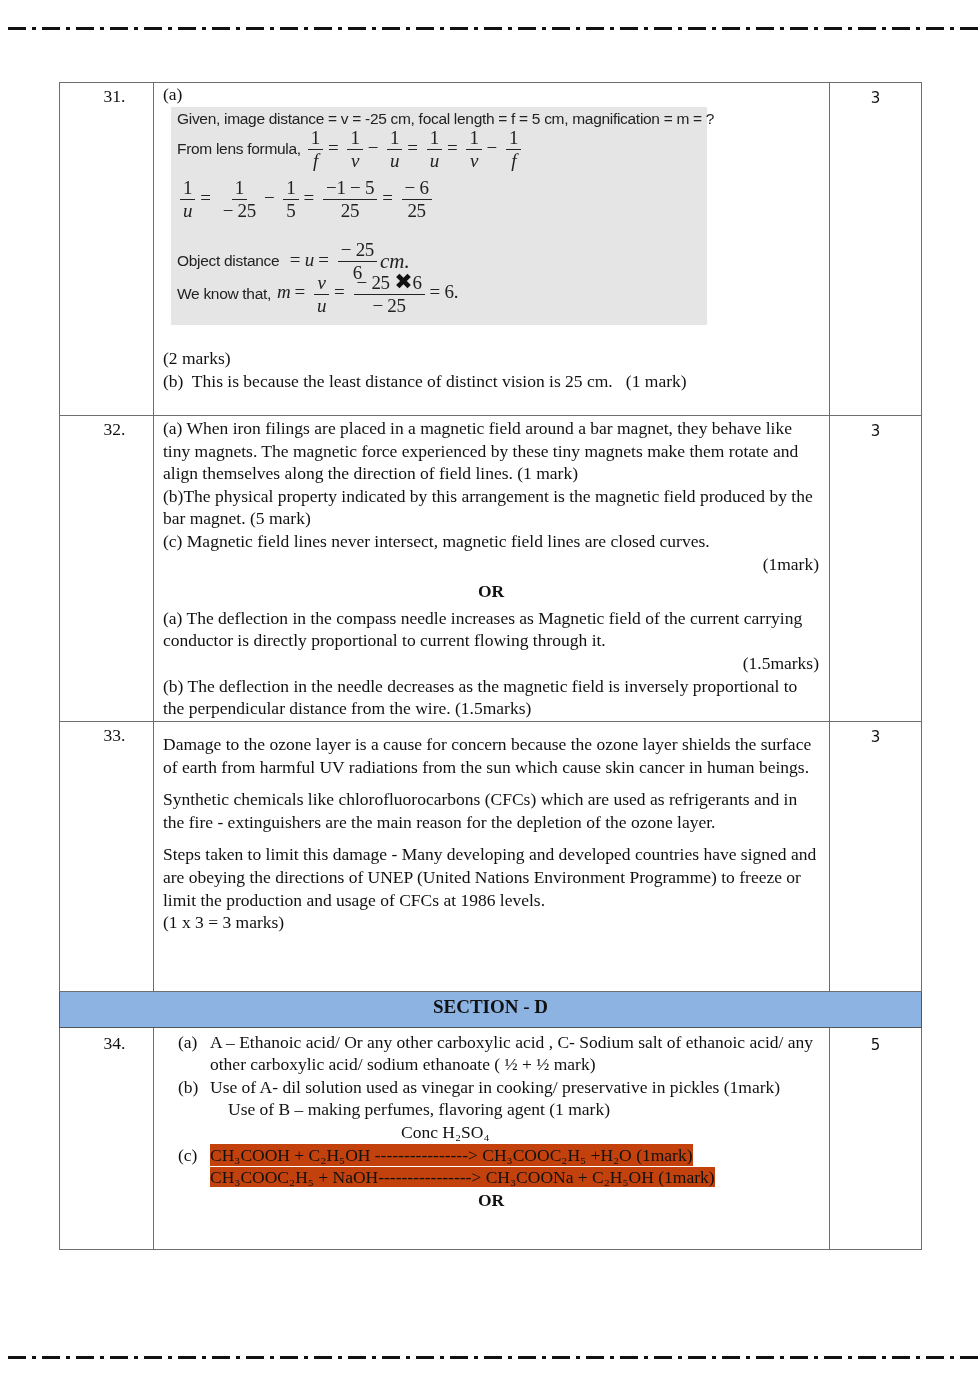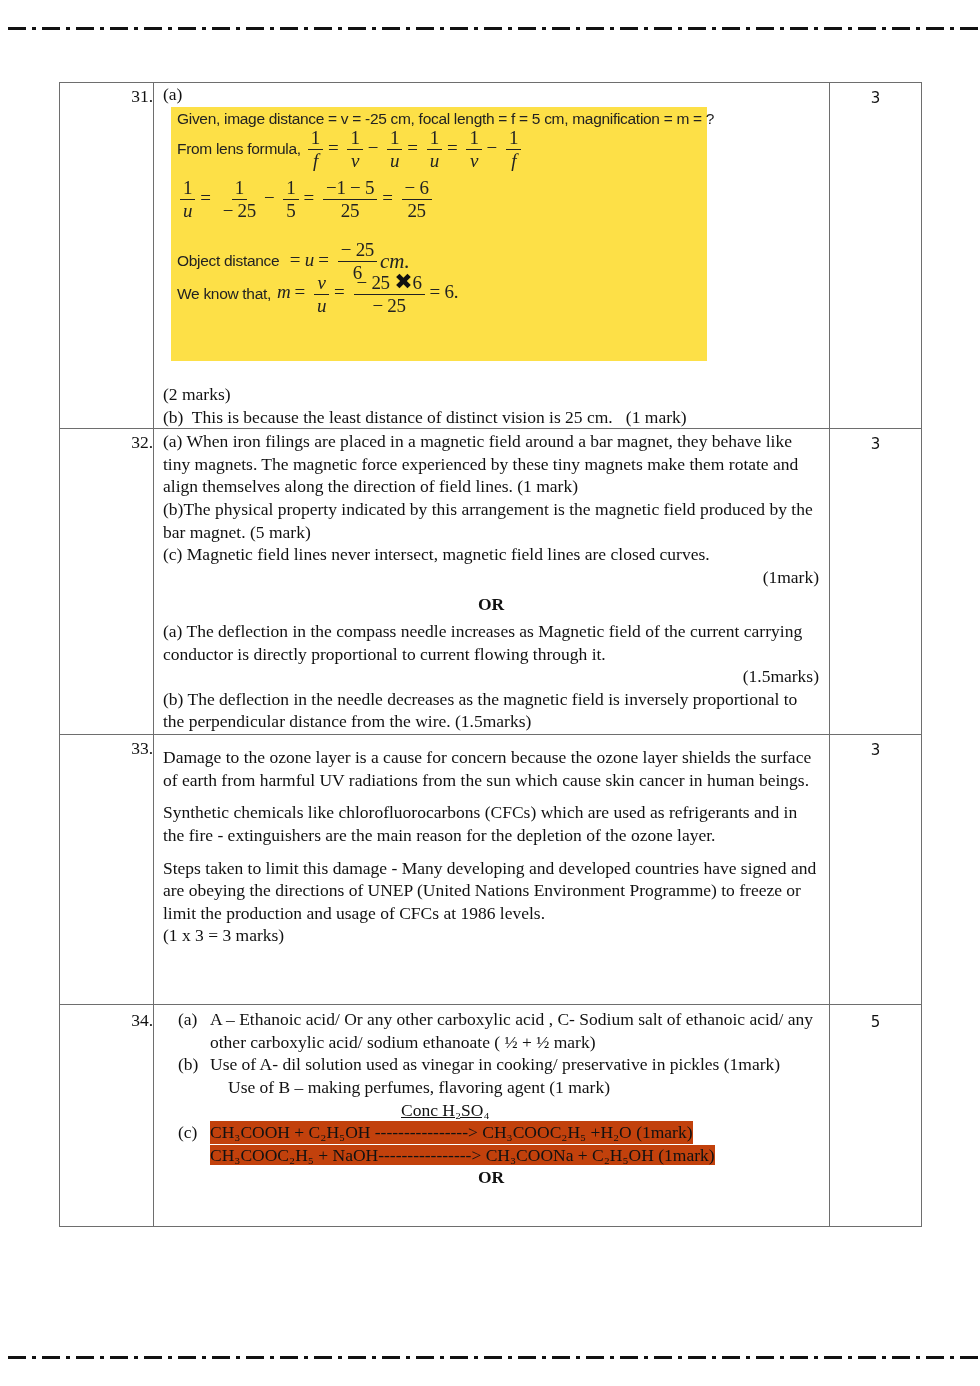--- a/index.html
+++ b/index.html
@@ -5,30 +5,30 @@
   html, body { margin:0; padding:0; background:#ffffff; }
   body { width:980px; height:1386px; position:relative; overflow:hidden;
          font-family:"Liberation Serif", serif; color:#111; }
   .dash-line { position:absolute; left:8px; right:0; height:3px;
     background: repeating-linear-gradient(90deg,#111 0 18px,transparent 18px 24px,#111 24px 28px,transparent 28px 34px); }
   .dash-top { top:27px; }
   .dash-bottom { top:1356px; }
   table.key { position:absolute; left:59px; top:82px; width:862px; border-collapse:collapse; table-layout:fixed; }
   table.key td { border:1px solid #6e6e6e; vertical-align:top; padding:0; font-size:17.5px; line-height:22.6px; }
   col.c1 { width:94px; } col.c2 { width:676px; } col.c3 { width:92px; }
-  td.qno { text-align:right; padding-top:2px !important; padding-left:16px !important; }
+  td.qno { text-align:center; padding-top:2px !important; padding-left:16px !important; }
   td.marks { text-align:center; font-family:"DejaVu Sans", sans-serif; font-size:15px !important; padding-top:4px !important; }
   td.body { padding:1px 10px 0 9px !important; }
   .right { text-align:right; }
   .center { text-align:center; }
   .bold { font-weight:bold; }
   .para { margin:0; }
   .gap { margin-top:10px; }
   
-  .lens-box { background:#fde047; width:536px; height:254px; margin:3px 0 0 8px; position:relative;
+  .lens-box { background:#e5e5e5; width:536px; height:218px; margin:3px 0 0 8px; position:relative;
               font-family:"Liberation Sans", sans-serif; font-size:15.5px; color:#222; letter-spacing:-0.3px; }
   .lens-box .ln { position:absolute; left:6px; white-space:nowrap; }
   .math { font-family:"Liberation Serif", serif; font-size:21px; letter-spacing:0; }
   .frac { display:inline-flex; flex-direction:column; align-items:center; vertical-align:middle; margin:0 3px; font-family:"Liberation Serif", serif; font-size:19px; line-height:22px; }
   .frac .num { border-bottom:1px solid #222; padding:0 3px; }
   .frac .den { padding:0 3px; }
   .it { font-style:italic; }
   .op { font-family:"Liberation Serif", serif; font-size:19px; margin:0 2px; }
   .cross { font-family:"DejaVu Sans", sans-serif; font-weight:bold; font-size:22px; color:#111; }
   .section-row td { background:#8db3e2; text-align:center; font-weight:bold; font-size:19px !important; padding:4px 0 8px !important; border-color:#555 !important; }
@@ -152,35 +152,38 @@
     <td class="qno">33.</td>
     <td class="body" style="padding-top:11px !important;">
       <p class="para">Damage to the ozone layer is a cause for concern because the ozone layer shields the surface of earth from harmful UV radiations from the sun which cause skin cancer in human beings.</p>
       <p class="para gap">Synthetic chemicals like chlorofluorocarbons (CFCs) which are used as refrigerants and in the fire  - extinguishers are the main reason for the depletion of the ozone layer.</p>
       <p class="para gap">Steps taken to limit this damage - Many developing and developed countries have signed and are obeying the directions of UNEP (United Nations Environment Programme) to freeze or limit the production and usage of CFCs at 1986 levels.</p>
       <p class="para">(1 x 3 = 3 marks)</p>
     </td>
     <td class="marks">3</td>
   </tr>
 
+  <tr class="section-row">
+    <td colspan="3">SECTION - D</td>
+  </tr>
 
   <tr style="height:222px;">
     <td class="qno" style="padding-top:4px !important;">34.</td>
     <td class="body q34" style="padding-top:3px !important;">
       <div class="q34">
         <div class="item">
           <span class="lbl">(a)</span>
           <span>A – Ethanoic acid/ Or any other carboxylic acid , C- Sodium salt of ethanoic acid/ any other carboxylic acid/ sodium ethanoate  ( ½ + ½ mark)</span>
         </div>
         <div class="item">
           <span class="lbl">(b)</span>
           <span>Use of  A- dil solution used as vinegar in cooking/ preservative in pickles (1mark)</span>
         </div>
         <div style="padding-left:50px;">Use of  B – making perfumes, flavoring agent  (1 mark)</div>
-        <div style="padding-left:223px;text-decoration:underline;">Conc H₂SO₄</div>
+        <div style="padding-left:223px;">Conc H₂SO₄</div>
         <div class="item">
           <span class="lbl">(c)</span>
           <span class="hl">CH₃COOH + C₂H₅OH ----------------&gt; CH₃COOC₂H₅ +H₂O  (1mark)</span>
         </div>
         <div style="padding-left:32px;">
           <span class="hl">CH₃COOC₂H₅ + NaOH----------------&gt; CH₃COONa + C₂H₅OH  (1mark)</span>
         </div>
       </div>
       <p class="para center bold">OR</p>
     </td>

